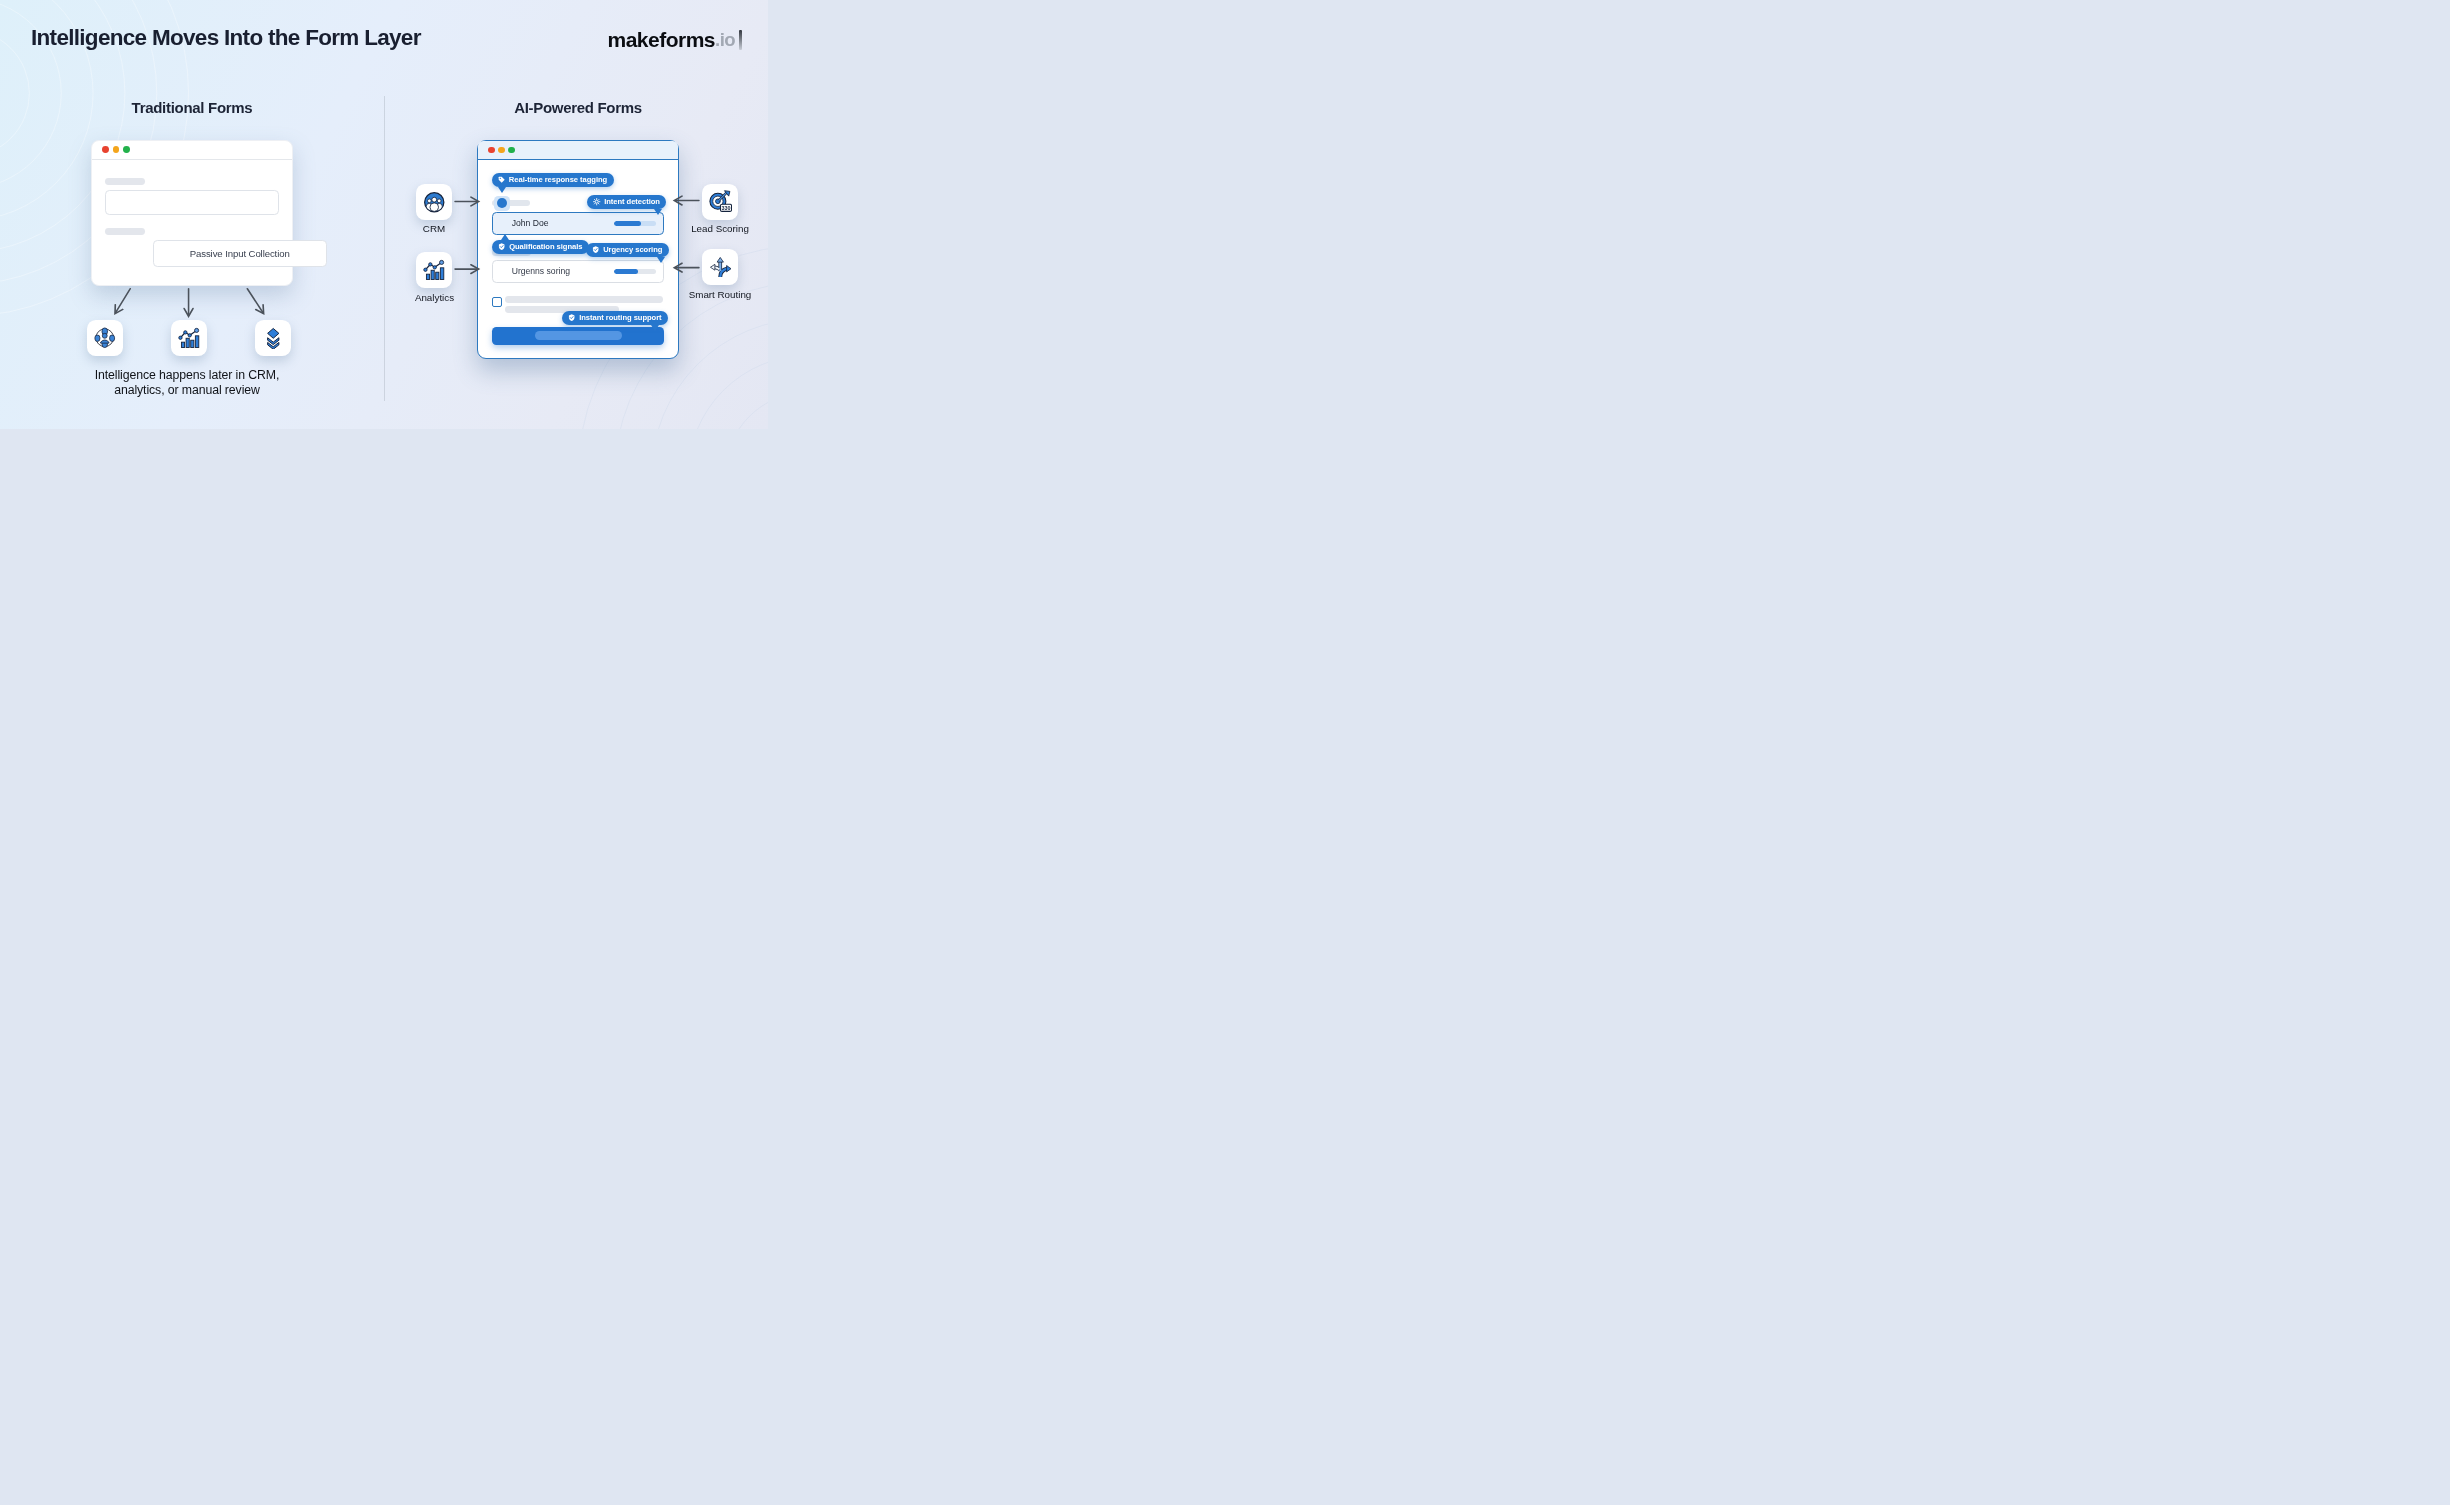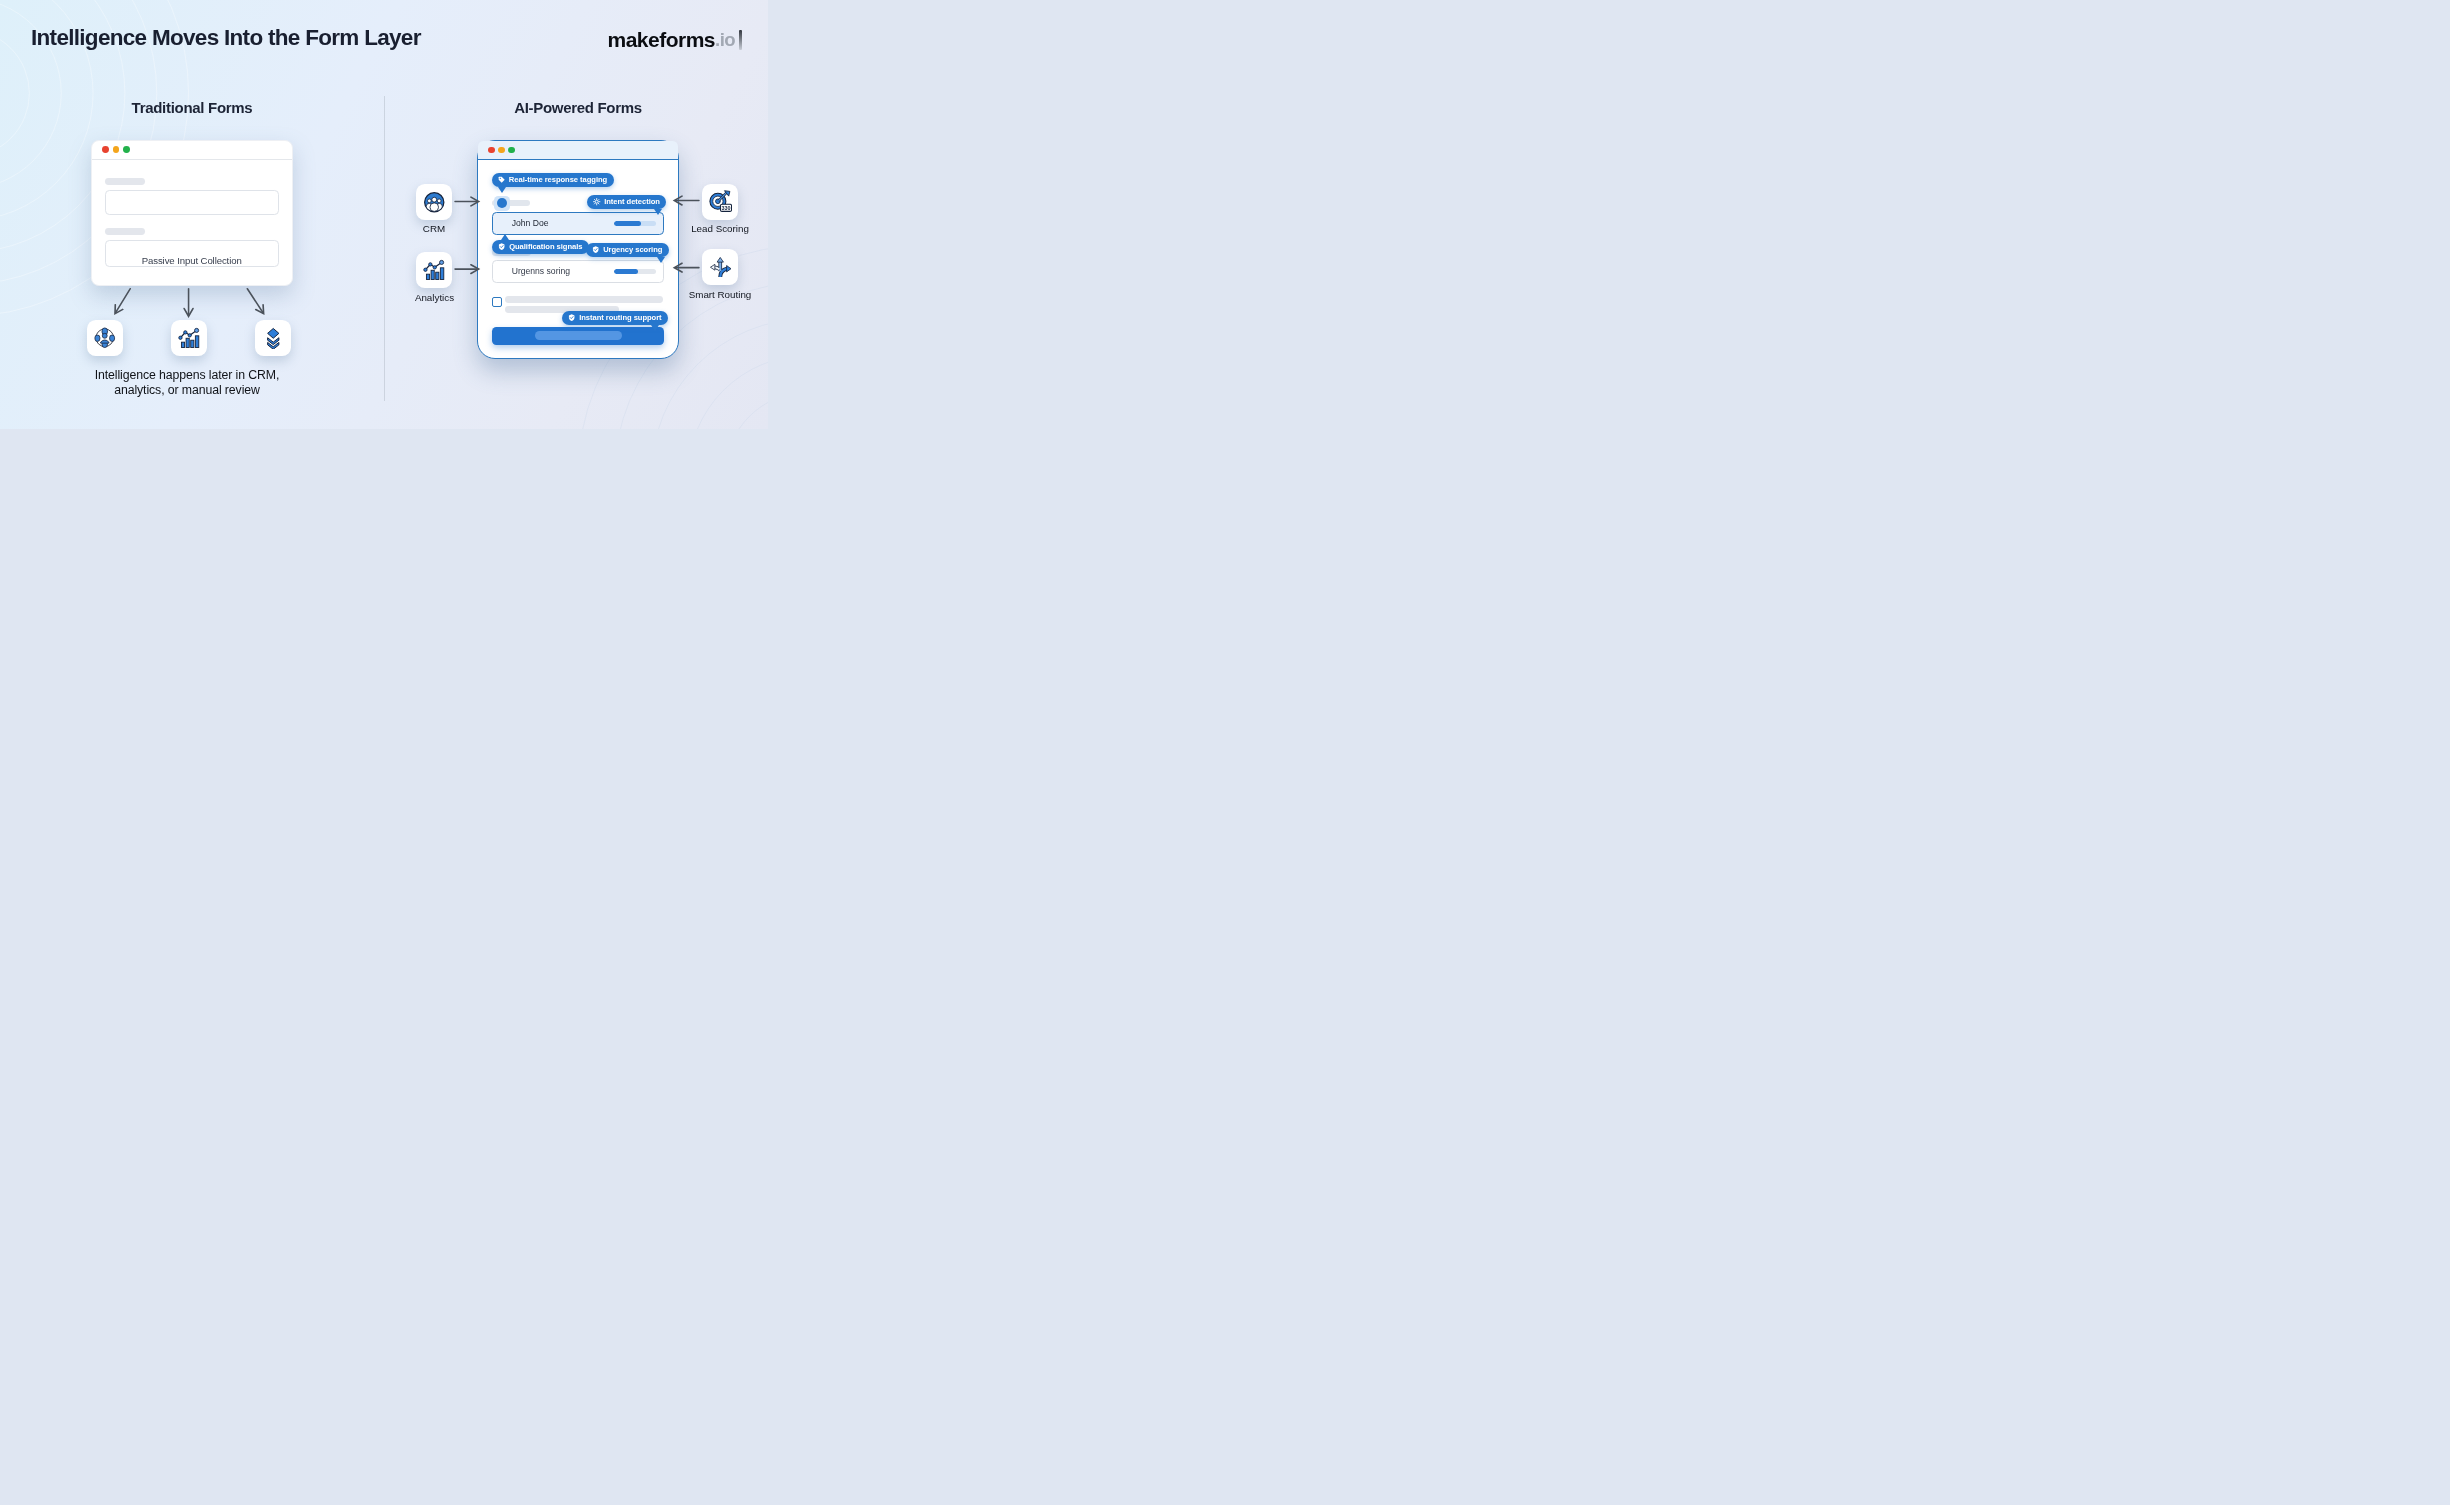--- a/index.html
+++ b/index.html
@@ -28,34 +28,34 @@
   
   .dot{width:6.9px;height:6.9px;border-radius:50%;}
   .ph{position:absolute;background:#e3e6ec;border-radius:3.4px;}
 
   
   .twin{position:absolute;left:91px;top:140px;width:200px;height:144px;background:#fff;
     border-radius:7.8px;box-shadow:0 9.8px 22px rgba(96,125,160,.28);border:0.5px solid #eef0f4;}
   .twin-header{height:17.6px;border-bottom:1px solid #e4e7eb;display:flex;align-items:center;
     padding-left:10.3px;gap:3.4px;}
   .t-input{position:absolute;background:#fff;border:0.7px solid #dfe3e9;border-radius:4.4px;}
-  .t-input.filled{display:flex;align-items:flex-end;justify-content:center;
-    font-size:9.6px;color:#3a4150;letter-spacing:-0.1px;}
+  .t-input.filled{display:flex;align-items:center;justify-content:center;
+    font-size:9.6px;color:#3a4150;letter-spacing:-0.1px;margin-left:48px;}
 
   
   .tile{position:absolute;width:36px;height:36px;background:#fff;border-radius:8.8px;
     box-shadow:0 4.9px 10.8px rgba(97,126,158,.28);display:flex;align-items:center;justify-content:center;}
   .tile-label{position:absolute;text-align:center;font-size:9.8px;color:#12161f;font-weight:400;}
 
   .caption{position:absolute;left:50px;top:368px;width:274px;text-align:center;
     font-size:12.3px;font-weight:500;color:#101318;line-height:1.26;letter-spacing:-0.1px;}
 
   
   .awin{position:absolute;left:477px;top:140px;width:200px;height:217px;background:#fff;
-    border:1px solid #2d79c0;border-radius:18px;box-shadow:0 11.8px 23.5px rgba(70,105,150,.33);}
+    border:1px solid #2d79c0;border-radius:9px;box-shadow:0 11.8px 23.5px rgba(70,105,150,.33);}
   .awin-header{height:18px;background:#e8f1fb;border-bottom:1.2px solid #2d79c0;
     border-radius:5.4px 5.4px 0 0;display:flex;align-items:center;padding-left:9.8px;gap:3.4px;}
 
   .badge{position:absolute;height:13.7px;background:#2677cd;border-radius:7.4px;color:#fff;
     display:flex;align-items:center;gap:3.4px;padding:0 6.4px;font-size:7.6px;font-weight:600;
     letter-spacing:-0.05px;z-index:6;box-shadow:0 2px 4.9px rgba(38,119,205,.35);white-space:nowrap;}
   .tail{position:absolute;width:0;height:0;border-left:4.4px solid transparent;
     border-right:4.4px solid transparent;}
   .tail-down{bottom:-5.9px;border-top:6.4px solid #2677cd;}
   .tail-up{top:-5.9px;border-bottom:6.4px solid #2677cd;}

